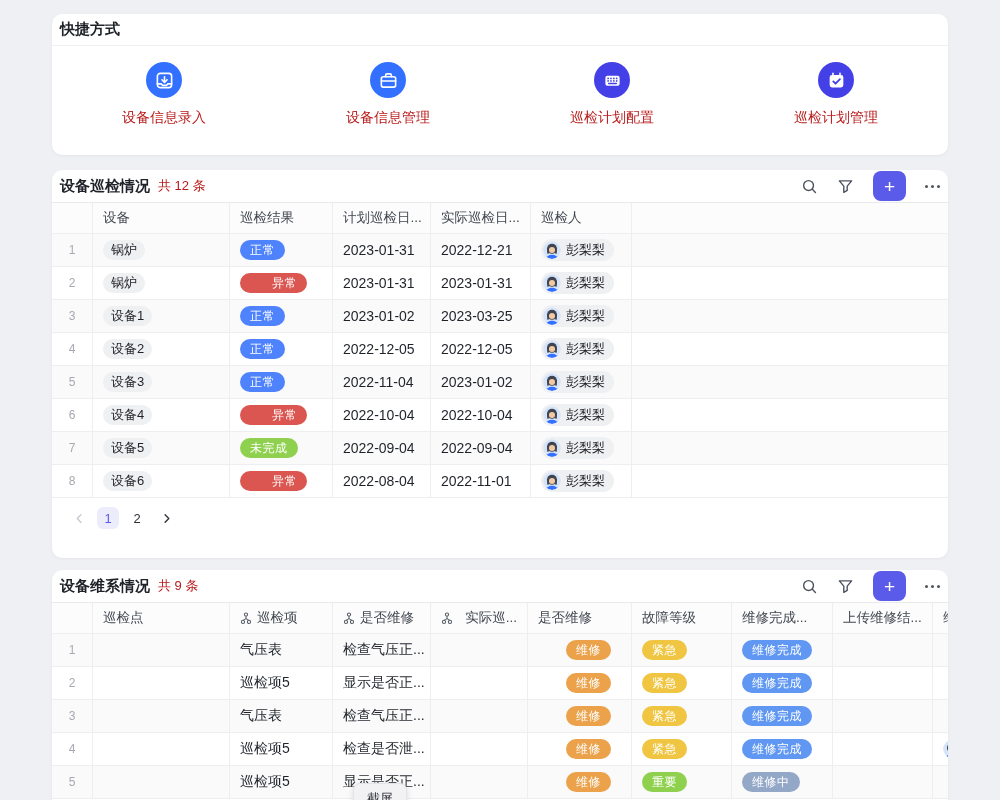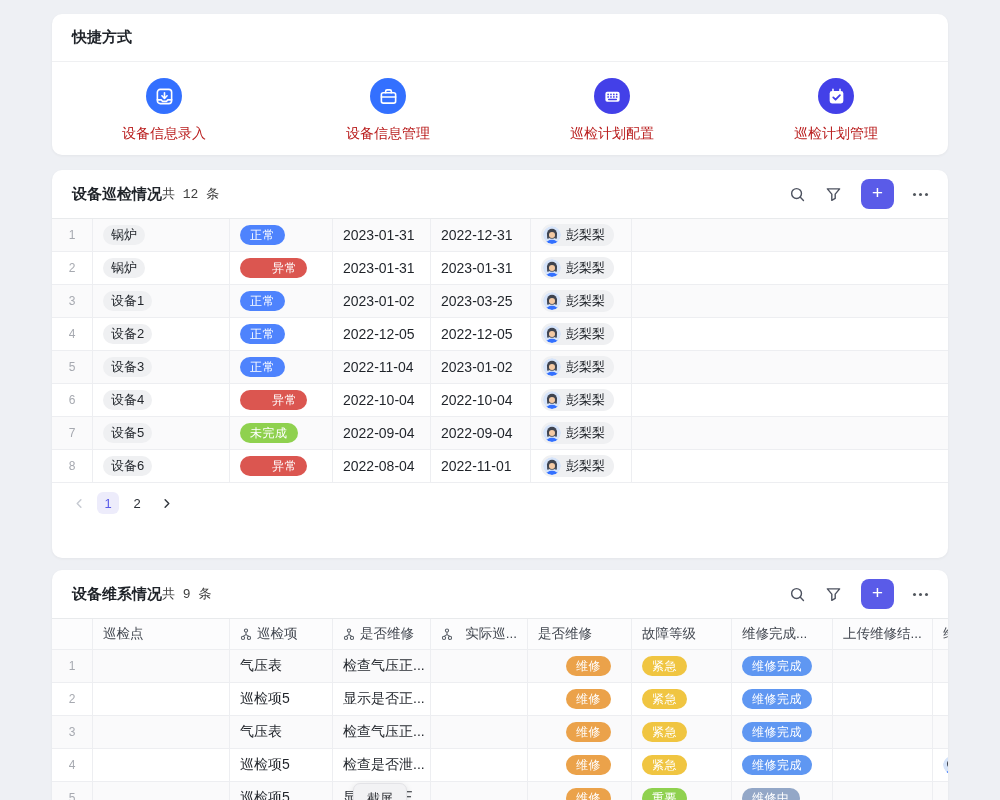--- a/index.html
+++ b/index.html
@@ -14,23 +14,23 @@
     position:absolute; left:52px; width:896px;
     background:#ffffff; border-radius:10px;
     box-shadow:0 1px 3px rgba(31,35,41,.05);
     overflow:hidden;
   }
   #card-shortcuts { top:14px;  height:141px; }
   #card-inspect   { top:170px; height:388px; }
   #card-maint     { top:570px; height:292px; }
 
   
-  .card-head { display:flex; align-items:center; height:48px; padding:0 20px;font-family:Liberation Mono, monospace; }
+  .card-head { display:flex; align-items:center; height:32px; padding:0 8px; }
   .card-title { font-size:15px; font-weight:700; color:#1f2329; }
-  .card-count { font-size:13px; color:#404040; }
+  .card-count { font-size:13px; color:#b91c1c; margin-left:8px; }
   .tools { margin-left:auto; display:flex; align-items:center; gap:19px; }
   .icon-btn { display:flex; align-items:center; cursor:pointer; background:none; border:none; padding:0; }
   .add-btn {
     width:33px; height:30px; border-radius:8px; border:none; cursor:pointer;
     background:var(--add-button,#5a5be8); color:#fff; font-size:19px; line-height:1;
     display:flex; align-items:center; justify-content:center; font-family:inherit;
   }
   .more-dots { display:flex; gap:3px; }
   .more-dots i { width:3px; height:3px; border-radius:50%; background:#51565d; }
 
@@ -183,32 +183,43 @@
         <span class="more-dots">
             <i></i>
             <i></i>
             <i></i>
           </span>
       </button>
     </div>
   </div>
 
   <div class="grid">
+    <div class="thead">
+      <div class="tr">
+        <div class="td th cnum"></div>
+        <div class="td th i1">设备</div>
+        <div class="td th i2">巡检结果</div>
+        <div class="td th i3">计划巡检日...</div>
+        <div class="td th i4">实际巡检日...</div>
+        <div class="td th i5">巡检人</div>
+        <div class="td th cfill"></div>
+      </div>
+    </div>
     <div class="tbody">
 
         <div class="tr">
           <div class="td cnum">1</div>
           <div class="td i1">
             <span class="tag">锅炉</span>
           </div>
           <div class="td i2">
             <span class="pill pill-blue">正常</span>
           </div>
           <div class="td i3">2023-01-31</div>
-          <div class="td i4">2022-12-31</div>
+          <div class="td i4">2022-12-21</div>
           <div class="td i5">
             <span class="person">
               <span class="avatar">
                 <svg width="18" height="18" viewBox="0 0 20 20">
                   <defs>
                     <clipPath id="avc">
                       <circle cx="10" cy="10" r="10"></circle>
                     </clipPath>
                   </defs>
                   <g clip-path="url(#avc)">

